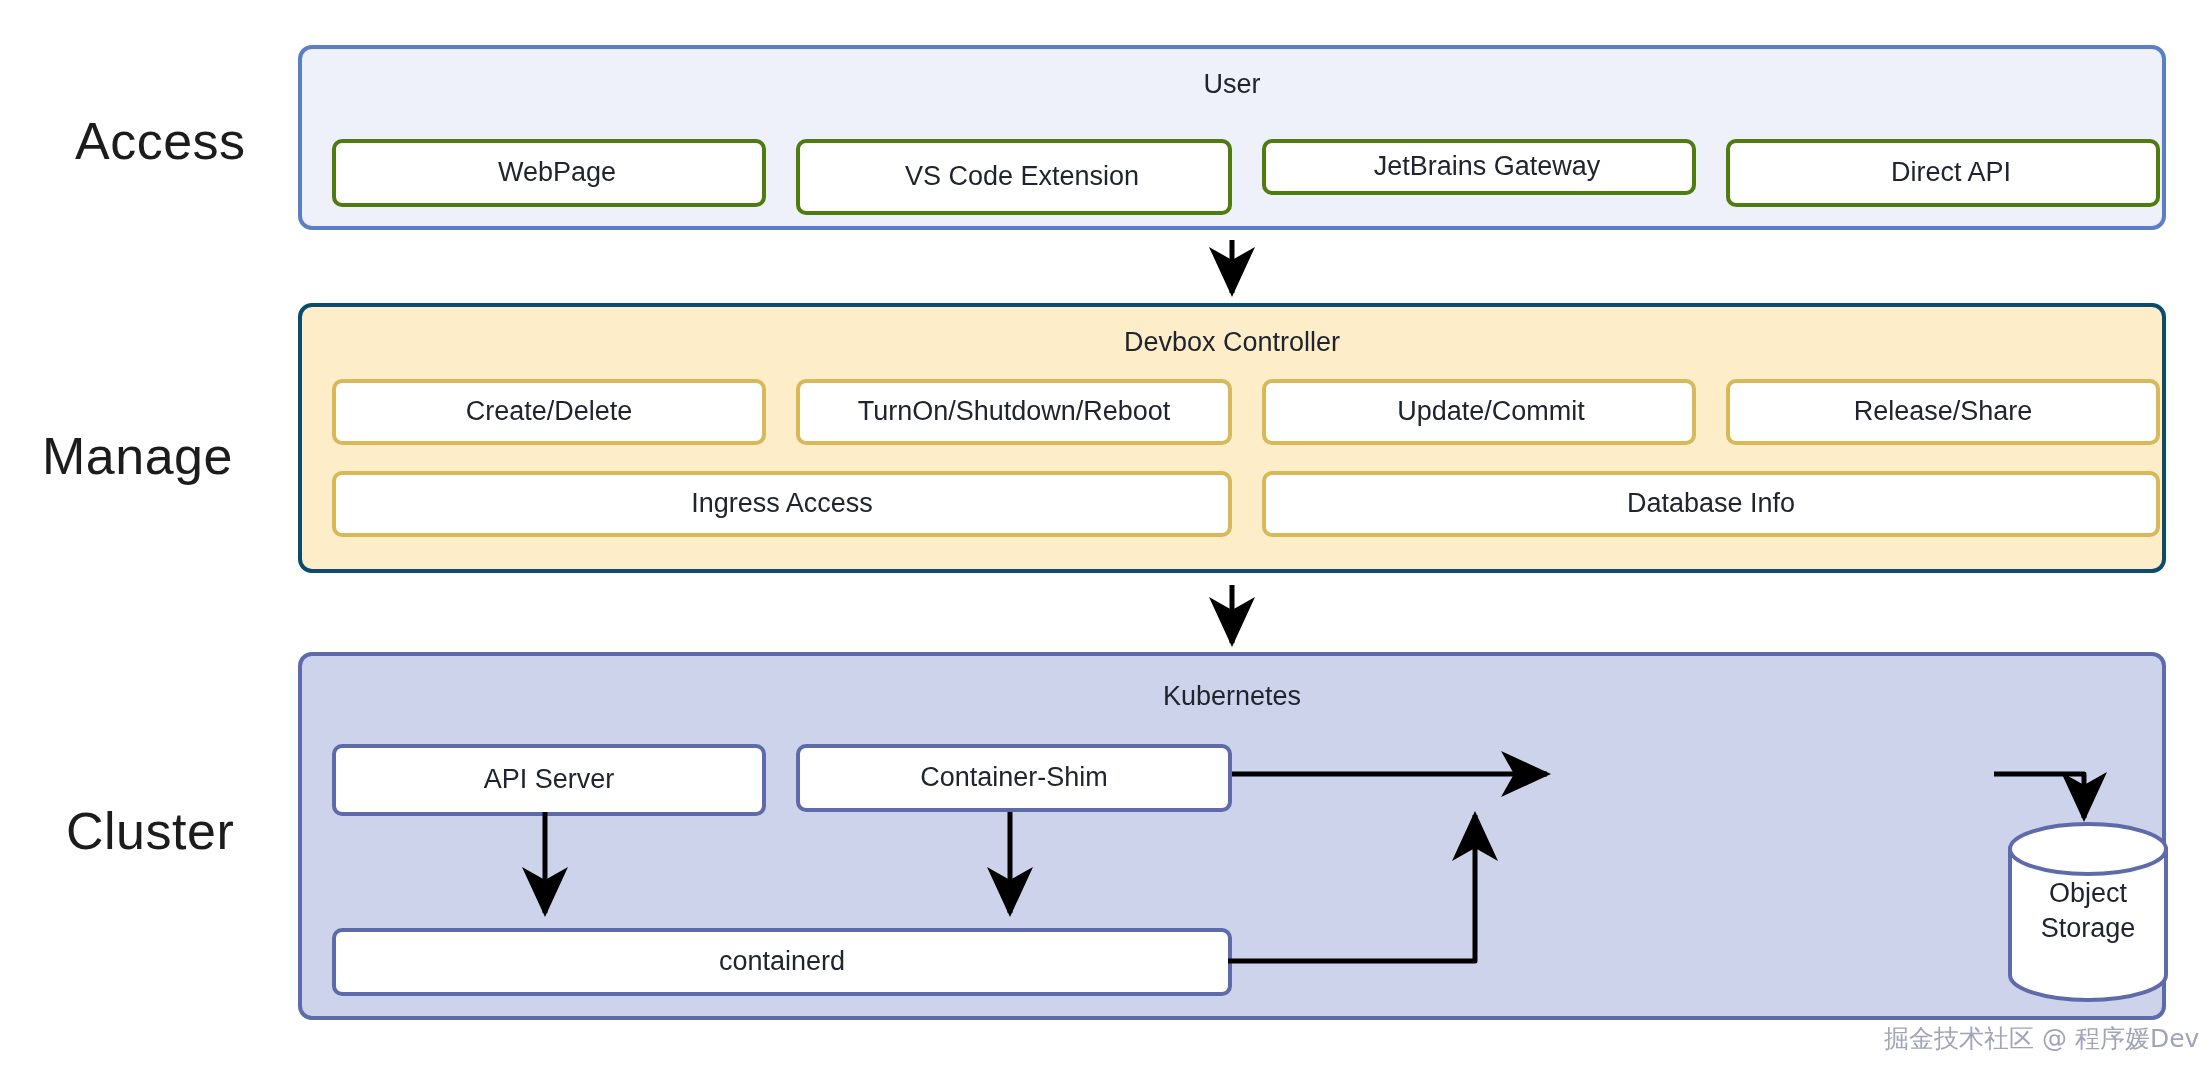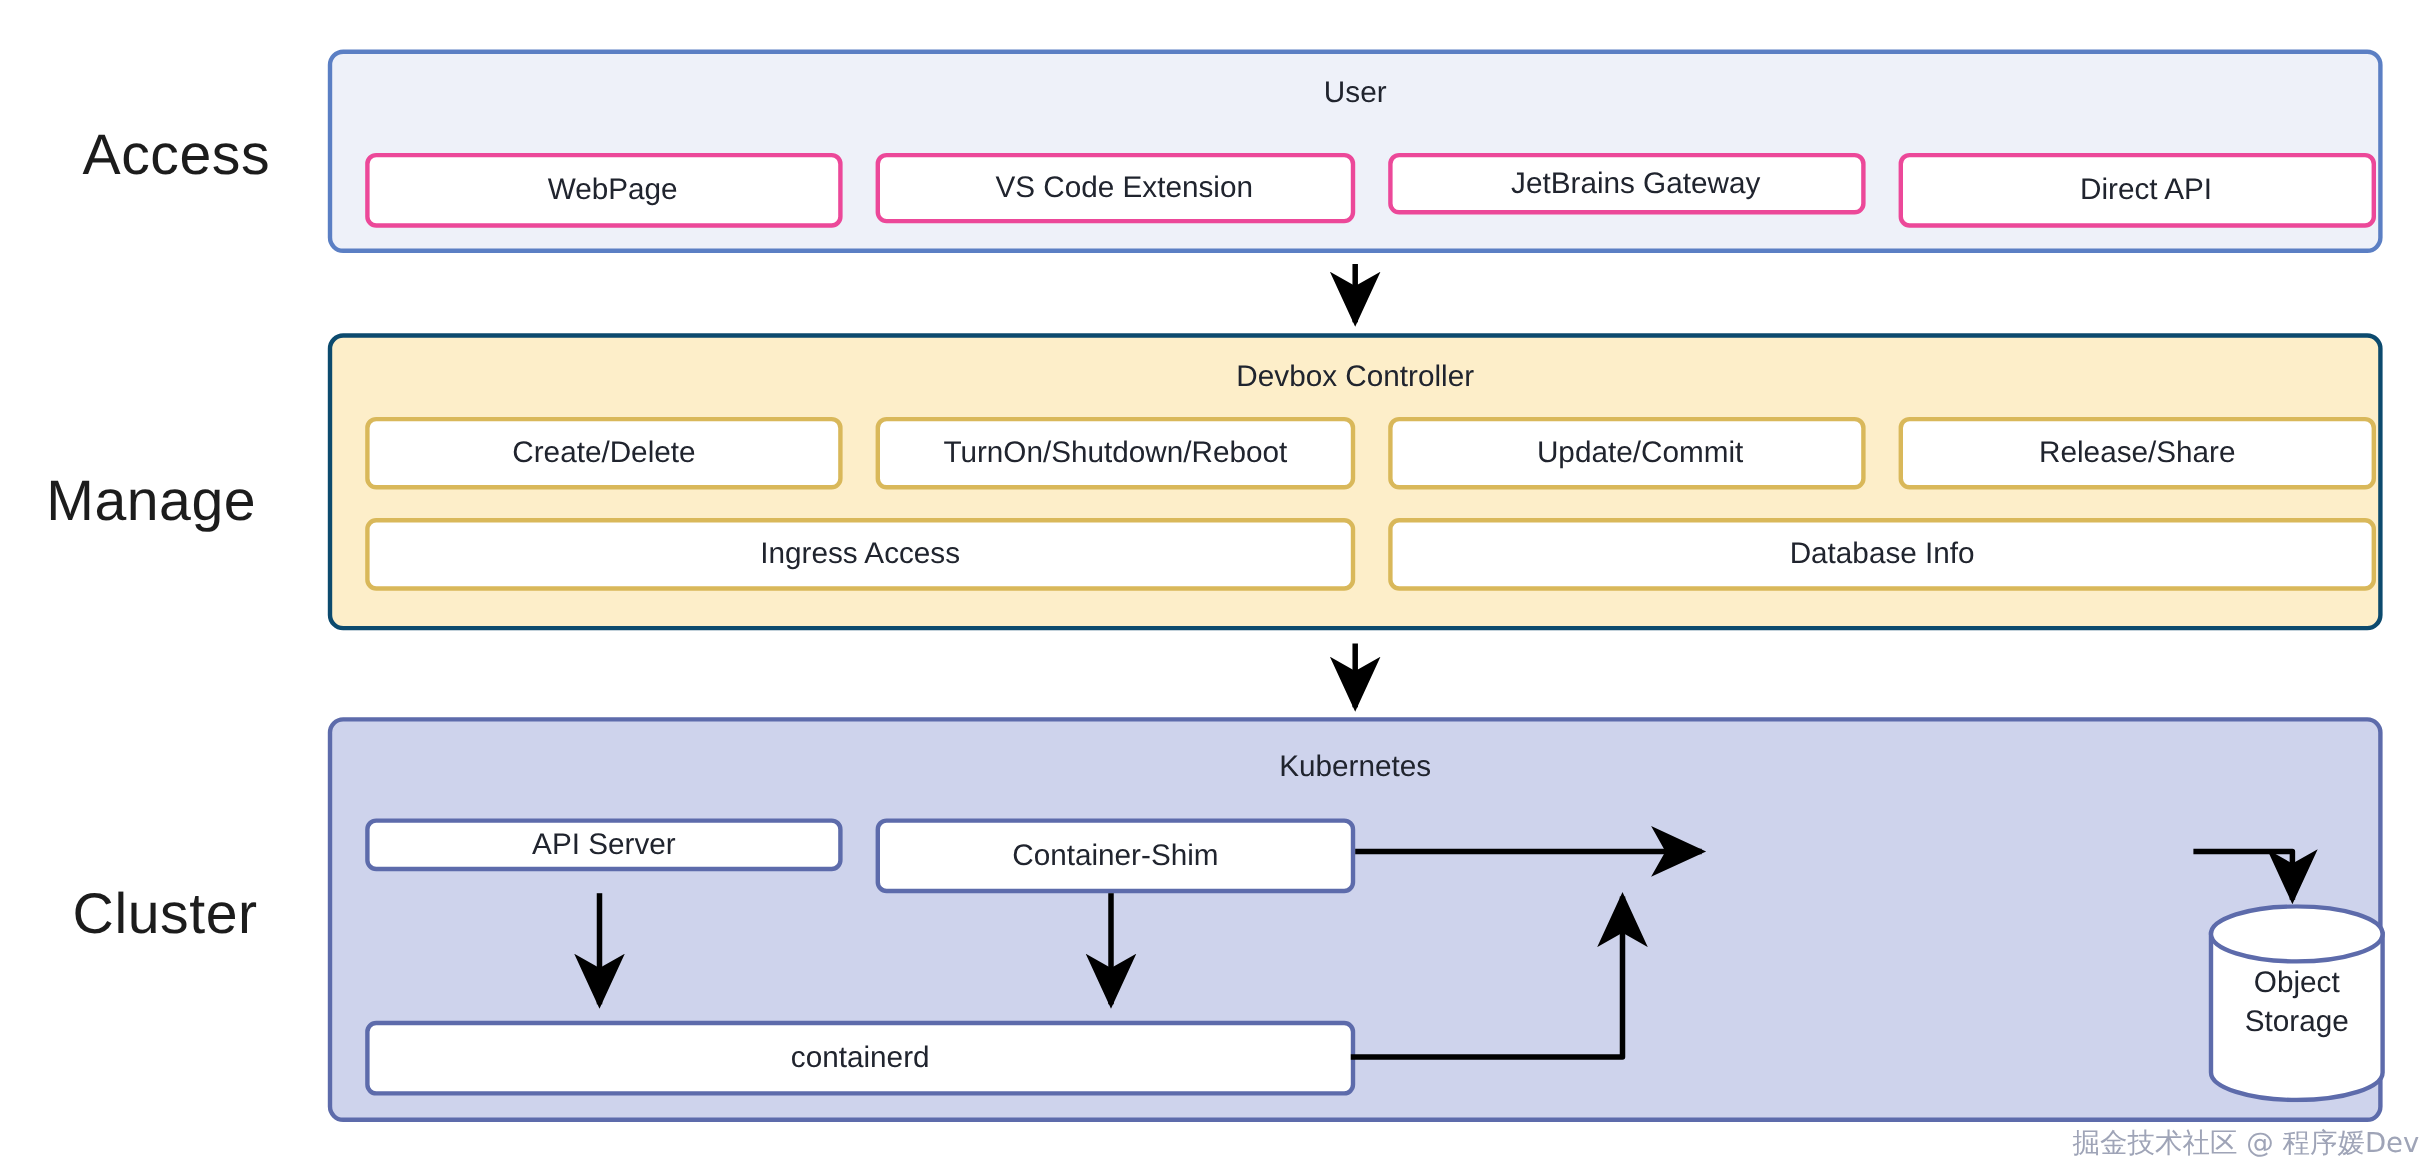--- a/index.html
+++ b/index.html
@@ -66,21 +66,21 @@
     border-radius: 10px;
     box-sizing: border-box;
     display: flex;
     align-items: center;
     justify-content: center;
     font-size: 27px;
     color: #20242e;
     text-align: center;
     line-height: 1.15;
   }
-  .node.blue   { border: 4px solid #ec4899; padding-left: 16px; }
+  .node.blue   { border: 4px solid #4d7c0f; padding-left: 16px; }
   .node.gold   { border: 4px solid #d9b85a; }
   .node.slate  { border: 4px solid #5d6bab; }
 
   
   .cylinder {
     position: absolute;
   }
   .cyl-label {
     position: absolute;
     left: 0;
@@ -119,21 +119,21 @@
   <div class="row-label" style="left:75px; top:115px;">Access</div>
   <div class="row-label" style="left:42px; top:430px;">Manage</div>
   <div class="row-label" style="left:66px; top:805px;">Cluster</div>
 
   <div class="group access" style="left:298px; top:45px; width:1868px; height:185px;">
     <div class="group-title" style="top:22px;">User</div>
 
     <div class="node blue" style="left:30px; top:90px; width:434px; height:68px;">
       <span>WebPage</span>
     </div>
-    <div class="node blue" style="left:494px; top:90px; width:436px; height:64px;">
+    <div class="node blue" style="left:494px; top:90px; width:436px; height:76px;">
       <span>VS Code Extension</span>
     </div>
     <div class="node blue" style="left:960px; top:90px; width:434px; height:56px;">
       <span>JetBrains Gateway</span>
     </div>
     <div class="node blue" style="left:1424px; top:90px; width:434px; height:68px;">
       <span>Direct API</span>
     </div>
   </div>
 
@@ -157,21 +157,21 @@
       <span>Release/Share</span>
     </div>
     <div class="node gold" style="left:960px; top:164px; width:898px; height:66px;">
       <span>Database Info</span>
     </div>
   </div>
 
   <div class="group cluster" style="left:298px; top:652px; width:1868px; height:368px;">
     <div class="group-title" style="top:27px;">Kubernetes</div>
 
-    <div class="node slate" style="left:30px; top:88px; width:434px; height:48px;">
+    <div class="node slate" style="left:30px; top:88px; width:434px; height:72px;">
       <span>API Server</span>
     </div>
     <div class="node slate" style="left:494px; top:88px; width:436px; height:68px;">
       <span>Container-Shim</span>
     </div>
 
     <div class="node slate" style="left:30px; top:272px; width:900px; height:68px;">
       <span>containerd</span>
     </div>
 

